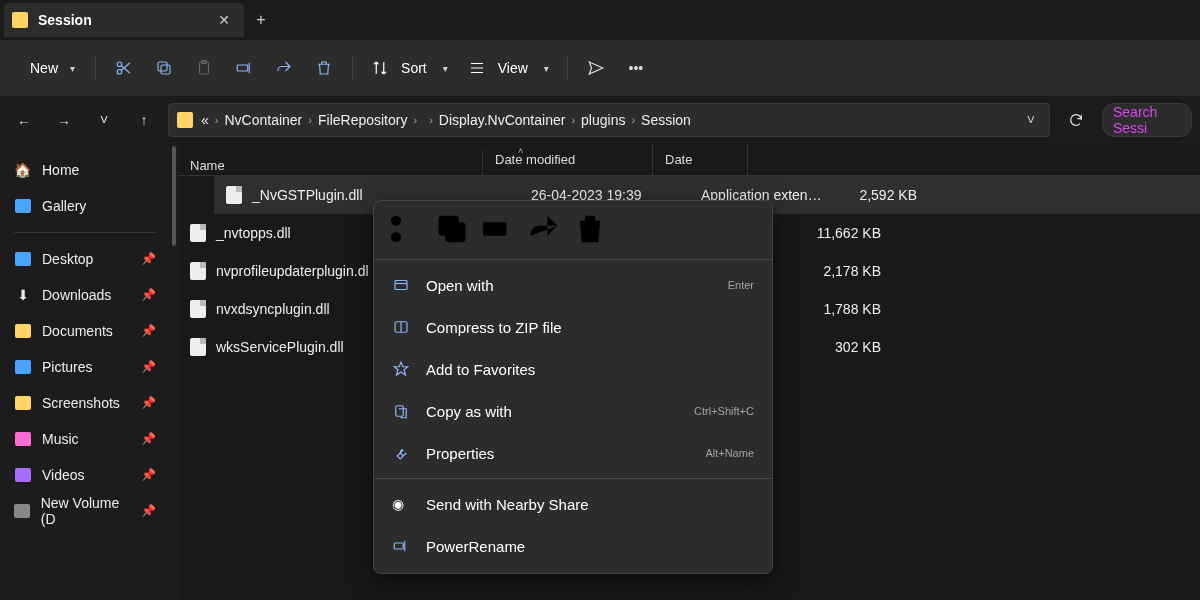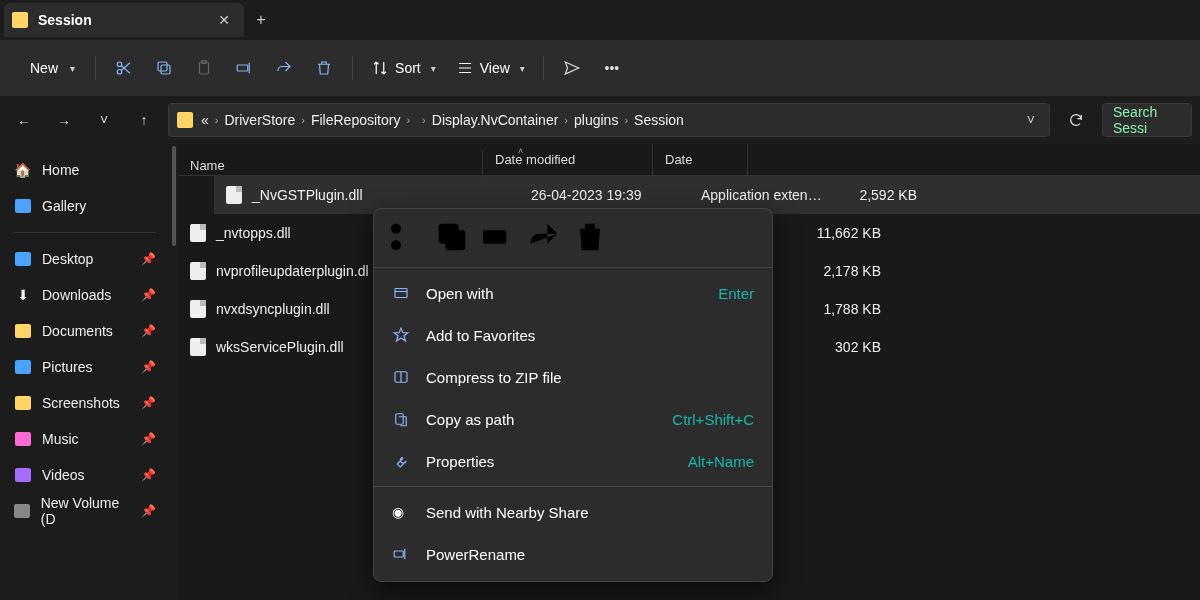--- a/index.html
+++ b/index.html
@@ -6,36 +6,36 @@
 body { background: #1c1c1c; color: #fff; width: 1200px; height: 600px; overflow: hidden; font-size: 14px; }
 .titlebar { display: flex; align-items: center; height: 40px; background: #1c1c1c; }
 .tab { display: flex; align-items: center; background: #2c2c2c; height: 34px; padding: 0 12px 0 8px; border-radius: 6px 6px 0 0; margin-left: 4px; min-width: 240px; }
 .tab-icon { width: 16px; height: 16px; background: #ffd666; border-radius: 2px; margin-right: 10px; }
 .tab-title { font-weight: 600; flex: 1; }
 .tab-close { width: 16px; text-align: center; cursor: pointer; color: #ccc; margin-left: 20px; }
 .newtab { width: 34px; text-align: center; color: #ccc; font-size: 16px; cursor: pointer; }
 
 .toolbar { display: flex; align-items: center; height: 56px; background: #2c2c2c; padding: 16px 12px; gap: 4px; }
 .tbtn { display: flex; align-items: center; justify-content: center; height: 36px; min-width: 36px; padding: 0 8px; border-radius: 4px; cursor: pointer; color: #8ab4f8; }
-.tbtn.text { color: #fff; gap: 6px; }
+.tbtn.text { color: #fff; gap: 12px; }
 .tbtn svg, .ctx-icon svg, .side-icon svg { width: 18px; height: 18px; fill: none; stroke: currentColor; stroke-width: 1.6; }
 .newbtn { display: flex; align-items: center; gap: 8px; padding: 0 10px; color: #8ab4f8; height: 36px; cursor: pointer; border-radius: 4px; }
 .newlabel { color: #fff; font-size: 14px; }
 .chev { color: #ccc; font-size: 10px; margin-left: 4px; }
 .tsep { width: 1px; height: 24px; background: #444; margin: 0 6px; }
 
 .navrow { display: flex; align-items: center; height: 48px; background: #1c1c1c; padding: 0 8px; gap: 8px; }
 .navbtn { width: 32px; height: 32px; display: flex; align-items: center; justify-content: center; cursor: pointer; color: #ddd; border-radius: 4px; }
 .breadcrumb { flex: 1; display: flex; align-items: center; background: #2c2c2c; border: 1px solid #3a3a3a; border-radius: 4px; height: 34px; padding: 0 8px; overflow: hidden; }
 .bc-sep { color: #aaa; margin: 0 6px; font-size: 11px; }
 .bc-item { color: #eee; white-space: nowrap; cursor: pointer; }
 .bc-icon { width: 16px; height: 16px; background: #ffd666; border-radius: 2px; margin-right: 8px; }
 .bc-end { margin-left: auto; color: #ccc; padding: 0 6px; cursor: pointer; }
 .refresh { width: 36px; height: 34px; display: flex; align-items: center; justify-content: center; cursor: pointer; color: #ddd; }
-.search { background: #2c2c2c; border: 1px solid #3a3a3a; border-radius: 4px; height: 34px; width: 90px; padding: 0 10px; color: #86efac; display: flex; align-items: center; overflow: hidden; }
+.search { background: #2c2c2c; border: 1px solid #3a3a3a; border-radius: 12px; height: 34px; width: 90px; padding: 0 10px; color: #d946ef; display: flex; align-items: center; overflow: hidden; }
 
 .body { display: flex; height: calc(600px - 40px - 56px - 48px); }
 .sidebar { width: 170px; background: #1c1c1c; padding: 8px 4px; overflow-y: auto; }
 .side-item { display: flex; align-items: center; height: 36px; padding: 0 10px; cursor: pointer; border-radius: 4px; gap: 10px; color: #eee; }
 .side-icon { width: 18px; height: 18px; display: flex; align-items: center; justify-content: center; }
 .pin { margin-left: auto; color: #888; font-size: 12px; }
 .side-sep { height: 1px; background: #333; margin: 8px 10px; }
 .sbar-track { width: 8px; background: #1c1c1c; }
 .sbar-thumb { width: 4px; background: #555; border-radius: 2px; margin: 2px auto 0; height: 100px; }
 
@@ -51,27 +51,27 @@
 .row { display: flex; height: 38px; align-items: center; color: #eee; font-size: 14px; }
 .row.sel { background: #2f2f2f; margin-left: 36px; }
 .row .c { padding: 0 12px; overflow: hidden; text-overflow: ellipsis; white-space: nowrap; }
 .row .c.name { width: 305px; display: flex; align-items: center; gap: 10px; }
 .row .c.date { width: 170px; }
 .row .c.type { width: 145px; }
 .row .c.size { width: 95px; text-align: right; }
 .file-ico { width: 16px; height: 18px; background: #eee; border-radius: 2px; position: relative; }
 .file-ico::after { content: ''; position: absolute; right: 0; top: 0; width: 6px; height: 6px; background: #bbb; }
 
-.ctx { position: absolute; left: 195px; top: 64px; width: 400px; background: #2c2c2c; border: 1px solid #444; border-radius: 8px; box-shadow: 0 8px 24px rgba(0,0,0,.6); padding: 6px 0; }
+.ctx { position: absolute; left: 195px; top: 56px; width: 400px; background: #2c2c2c; border: 1px solid #444; border-radius: 8px; box-shadow: 0 8px 24px rgba(0,0,0,.6); padding: 6px 0; }
 .ctx-toprow { display: flex; gap: 6px; padding: 4px 12px 8px; }
 .ctx-topbtn { width: 40px; height: 36px; display: flex; align-items: center; justify-content: center; border-radius: 4px; cursor: pointer; color: #8ab4f8; }
 .ctx-item { display: flex; align-items: center; height: 42px; padding: 0 18px; cursor: pointer; gap: 14px; }
 .ctx-icon { width: 20px; color: #8ab4f8; display: flex; align-items: center; }
 .ctx-label { flex: 1; font-size: 15px; }
-.ctx-accel { color: #14b8a6; font-size: 15px; }
+.ctx-accel { color: #a3a3a3; font-size: 11px; }
 .ctx-sep { height: 1px; background: #444; margin: 4px 0; }
 
 
 .sq { width: 16px; height: 14px; border-radius: 2px; }
 .folder-yellow { background: #ffd666; }
 .blue { background: #4aa3ff; }
 .pink { background: #ff6ad5; }
 .purple { background: #a86bff; }
 .gray { background: #888; }
 </style>
@@ -158,21 +158,21 @@
 
 <div class="navrow">
   <div class="navbtn">←</div>
   <div class="navbtn">→</div>
   <div class="navbtn">˅</div>
   <div class="navbtn">↑</div>
   <div class="breadcrumb">
     <div class="bc-icon"></div>
     <span class="bc-item">«</span>
     <span class="bc-sep">›</span>
-    <span class="bc-item">DriverStore</span>
+    <span class="bc-item">NvContainer</span>
     <span class="bc-sep">›</span>
     <span class="bc-item">FileRepository</span>
     <span class="bc-sep">›</span>
     <span class="bc-sep">›</span>
     <span class="bc-item">Display.NvContainer</span>
     <span class="bc-sep">›</span>
     <span class="bc-item">plugins</span>
     <span class="bc-sep">›</span>
     <span class="bc-item">Session</span>
     <span class="bc-end">˅</span>
@@ -350,42 +350,42 @@
               <rect x="4" y="6" width="16" height="12" rx="1"></rect>
               <path d="M4 10h16"></path>
             </svg>
           </div>
         <div class="ctx-label">Open with</div>
         <div class="ctx-accel">Enter</div>
       </div>
       <div class="ctx-item">
         <div class="ctx-icon">
             <svg viewBox="0 0 24 24">
-              <path d="M12 3l2.5 6H21l-5 4 2 7-6-4-6 4 2-7-5-4h6.5z"></path>
-            </svg>
-          </div>
-        <div class="ctx-label">Add to Favorites</div>
-      </div>
-      <div class="ctx-item">
-        <div class="ctx-icon">
-            <svg viewBox="0 0 24 24">
               <rect x="4" y="5" width="16" height="14" rx="2"></rect>
               <path d="M12 5v14"></path>
             </svg>
           </div>
         <div class="ctx-label">Compress to ZIP file</div>
       </div>
       <div class="ctx-item">
         <div class="ctx-icon">
             <svg viewBox="0 0 24 24">
+              <path d="M12 3l2.5 6H21l-5 4 2 7-6-4-6 4 2-7-5-4h6.5z"></path>
+            </svg>
+          </div>
+        <div class="ctx-label">Add to Favorites</div>
+      </div>
+      <div class="ctx-item">
+        <div class="ctx-icon">
+            <svg viewBox="0 0 24 24">
               <rect x="5" y="5" width="10" height="14" rx="2"></rect>
               <path d="M9 9h10v12H11"></path>
             </svg>
           </div>
-        <div class="ctx-label">Copy as path</div>
+        <div class="ctx-label">Copy as with</div>
         <div class="ctx-accel">Ctrl+Shift+C</div>
       </div>
       <div class="ctx-item">
         <div class="ctx-icon">
             <svg viewBox="0 0 24 24">
               <path d="M14 7a4 4 0 105 5l-8 8-4-4 8-8"></path>
             </svg>
           </div>
         <div class="ctx-label">Properties</div>
         <div class="ctx-accel">Alt+Name</div>

